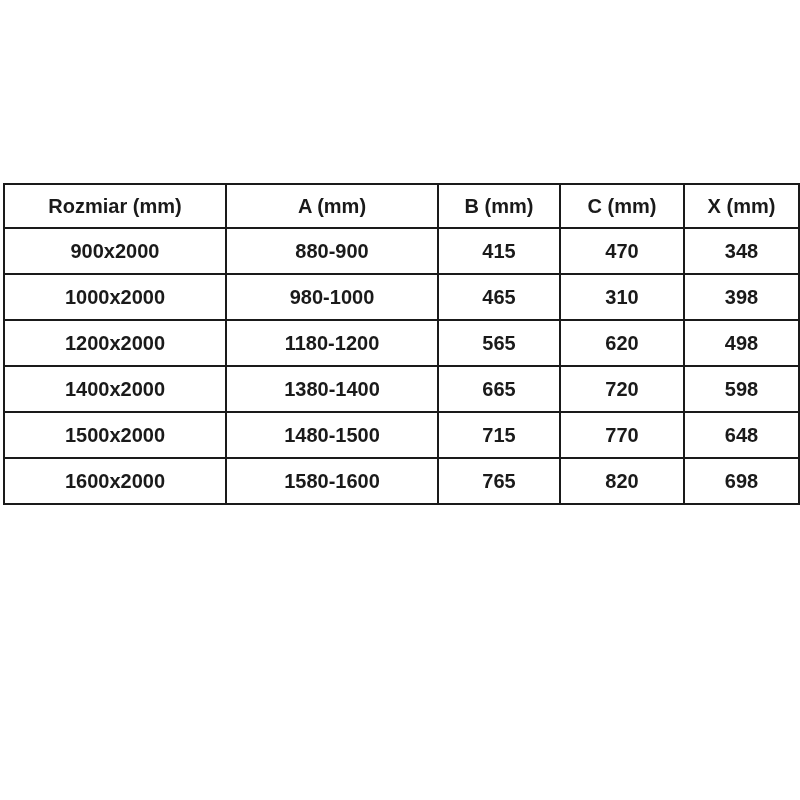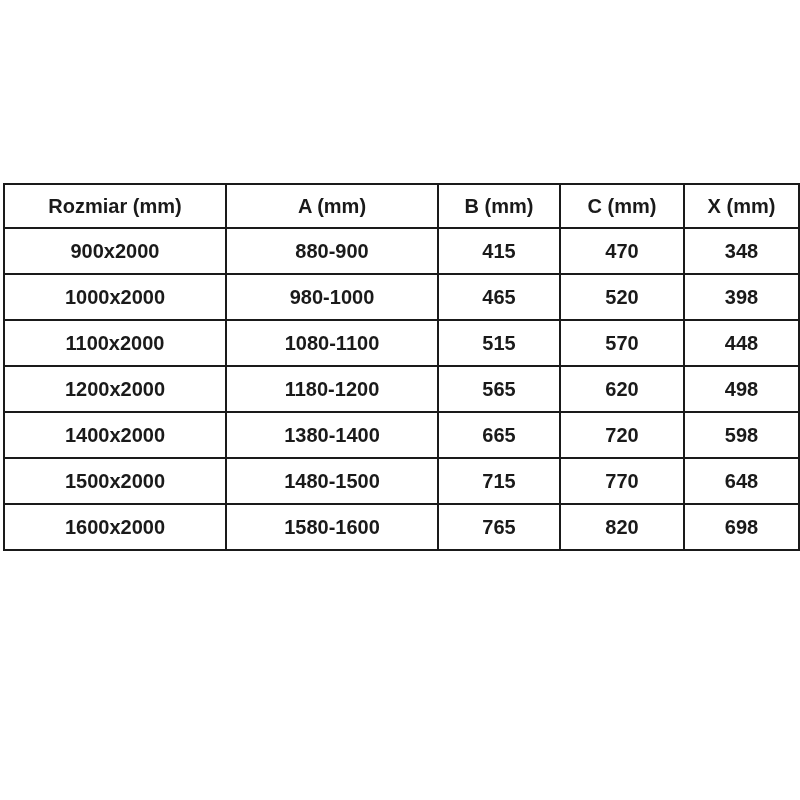--- a/index.html
+++ b/index.html
@@ -72,29 +72,22 @@
           <td>900x2000</td>
           <td>880-900</td>
           <td>415</td>
           <td>470</td>
           <td>348</td>
         </tr>
         <tr>
           <td>1000x2000</td>
           <td>980-1000</td>
           <td>465</td>
-          <td>520</td>
+          <td>310</td>
           <td>398</td>
-        </tr>
-        <tr>
-          <td>1100x2000</td>
-          <td>1080-1100</td>
-          <td>515</td>
-          <td>570</td>
-          <td>448</td>
         </tr>
         <tr>
           <td>1200x2000</td>
           <td>1180-1200</td>
           <td>565</td>
           <td>620</td>
           <td>498</td>
         </tr>
         <tr>
           <td>1400x2000</td>

